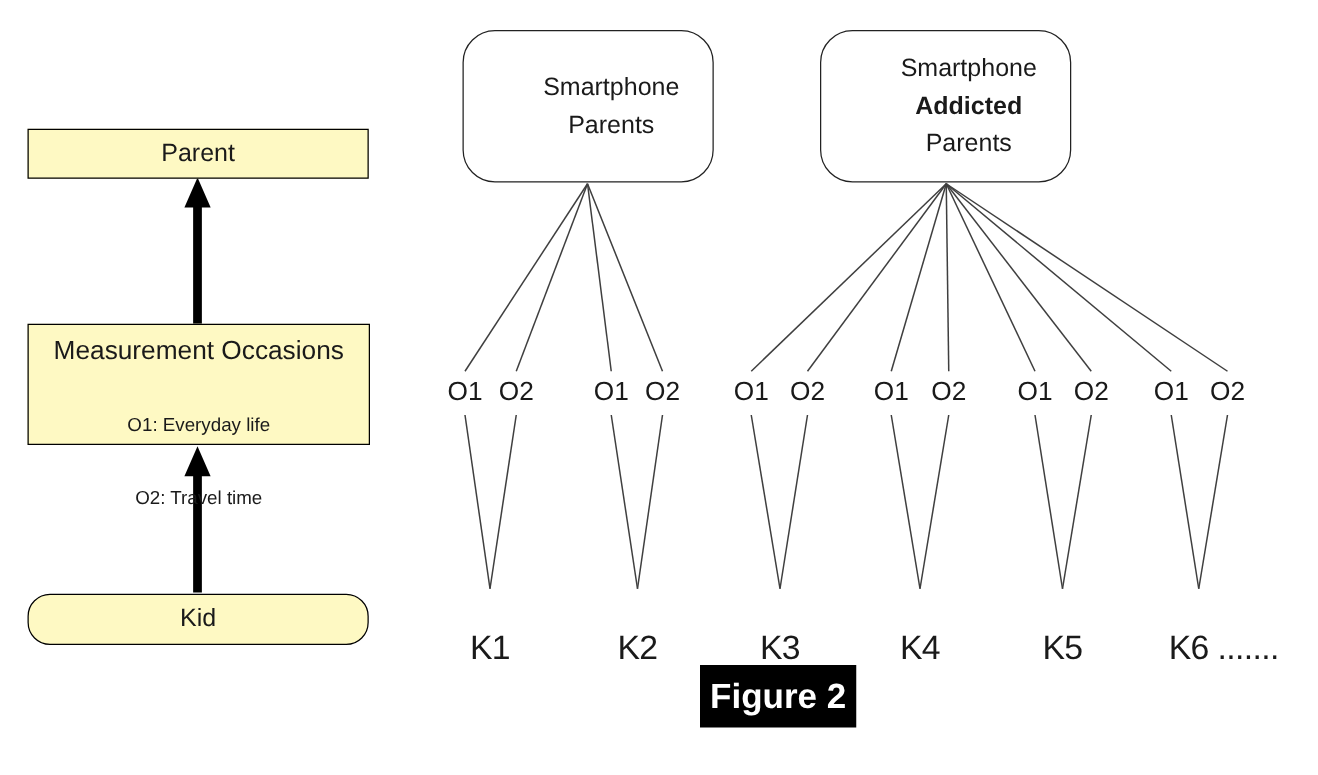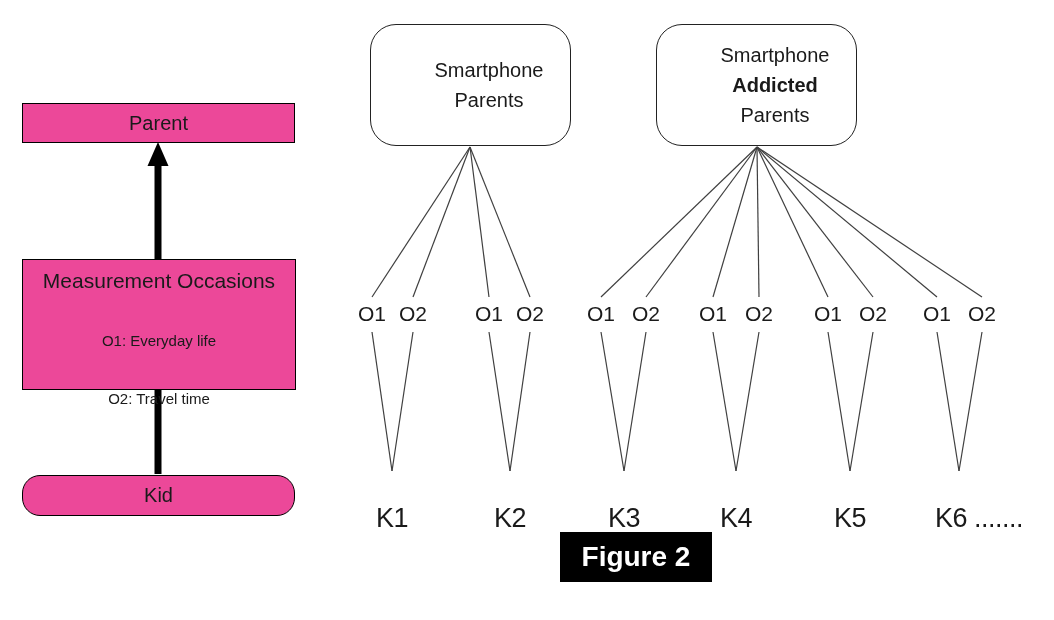--- a/index.html
+++ b/index.html
@@ -9,29 +9,29 @@
     background:#ffffff;
     font-family:"Liberation Sans", sans-serif;
     color:#1a1a1a;
     overflow:hidden;
   }
   svg.wires{position:absolute;left:0;top:0;width:1054px;height:620px;}
 
   .box{
     position:absolute;
     border:1.6px solid #000;
-    background:#ec4899;
+    background:#fef9c3;
     display:flex;align-items:center;justify-content:center;
     box-sizing:border-box;
     text-align:right;
   }
   .parent-box{left:22px;top:103px;width:273px;height:40px;font-size:20px;}
   .kid-box{left:22px;top:475px;width:273px;height:41px;font-size:20px;border-radius:18px;}
   .measure-box{
-    left:22px;top:259px;width:274px;height:131px;
+    left:22px;top:259px;width:274px;height:97px;
     flex-direction:column;justify-content:flex-start;
     padding-top:7px;
   }
   .measure-title{font-size:21px;line-height:1.3;}
   .measure-sub{font-size:15px;line-height:1.45;margin-top:36px;}
 
   .round-box{
     position:absolute;
     border:1.6px solid #222;
     border-radius:26px;
@@ -51,21 +51,21 @@
     transform:translateX(-50%);
     font-size:21px;white-space:nowrap;
   }
   .k-label{
     position:absolute;top:503px;
     transform:translateX(-50%);
     font-size:27px;white-space:nowrap;
     letter-spacing:-0.5px;
   }
   .caption{
-    position:absolute;left:560px;top:532px;width:152px;height:50px;
+    position:absolute;left:560px;top:532px;width:125px;height:50px;
     background:#000;color:#fff;
     display:flex;align-items:center;justify-content:center;
     font-size:28px;font-weight:bold;
   }
 </style>
 </head>
 <body>
 
 <div class="canvas">
 

